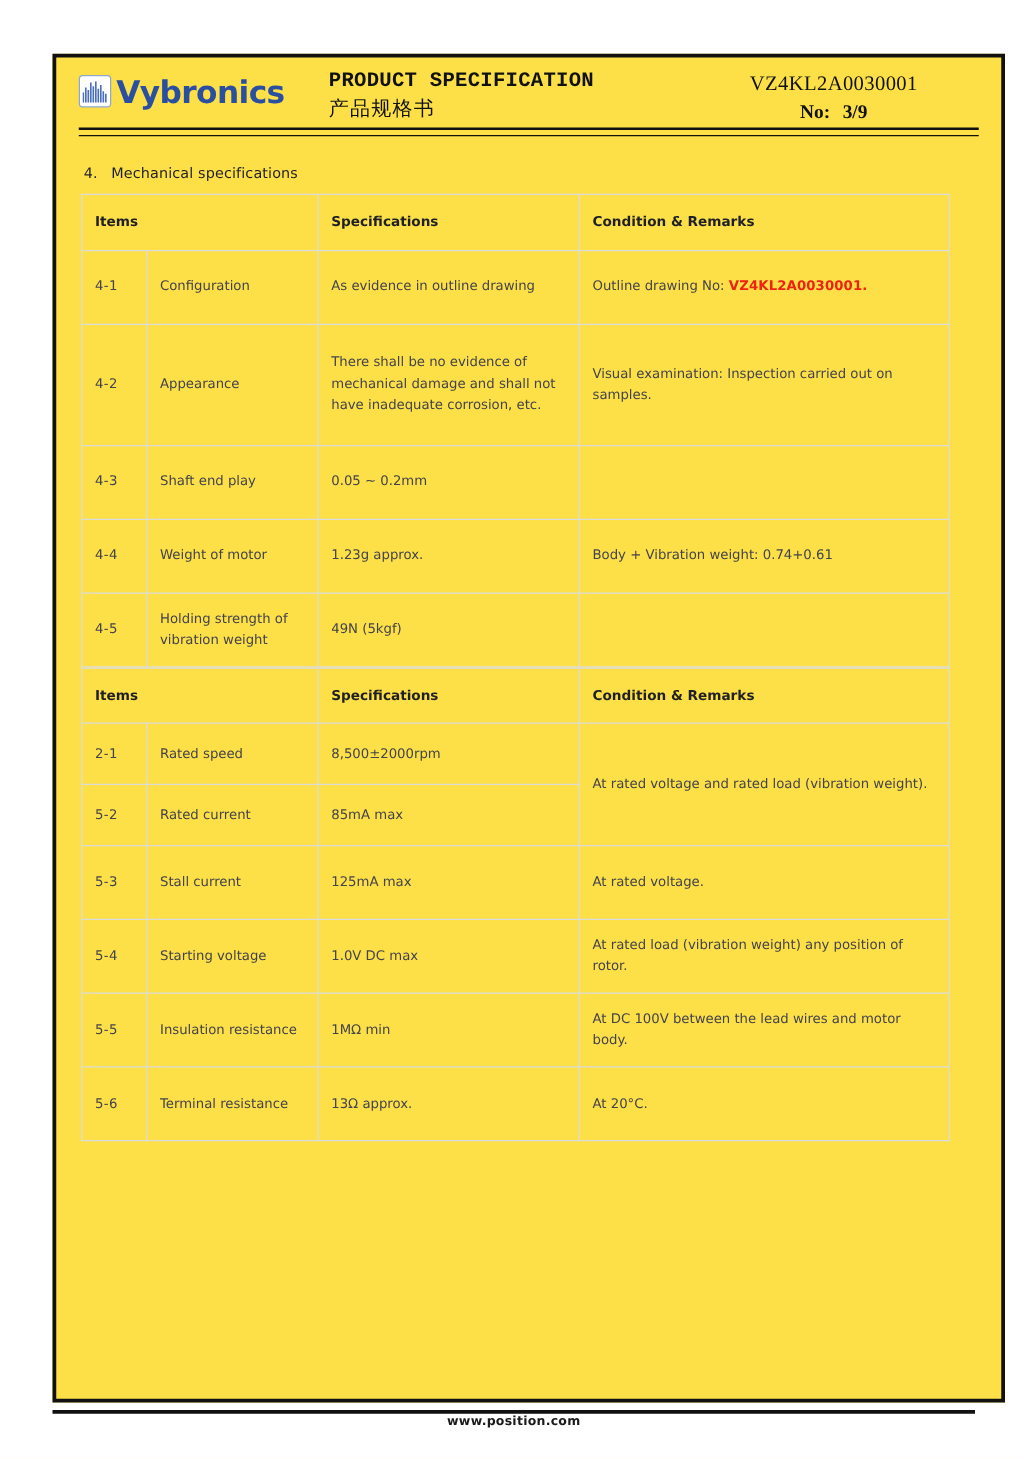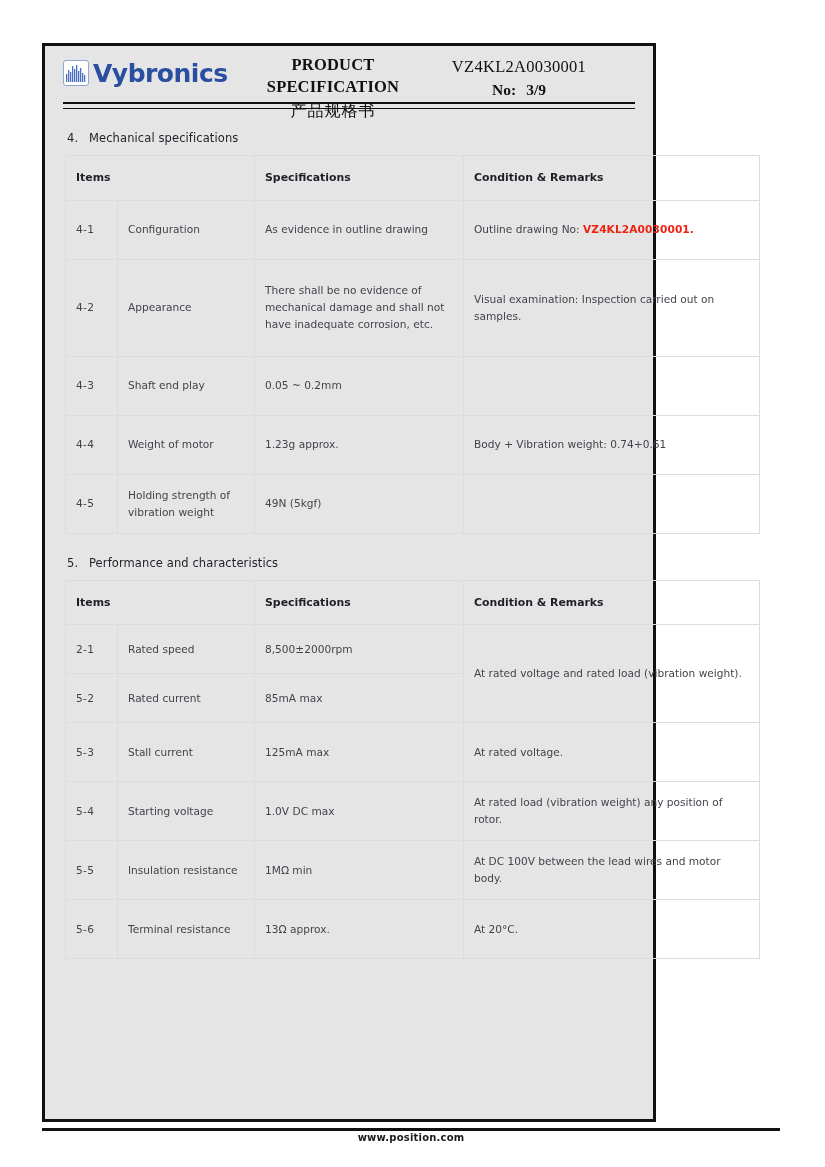--- a/index.html
+++ b/index.html
@@ -14,25 +14,25 @@
     font-family: "DejaVu Sans", "Liberation Sans", sans-serif;
     color: #3a3a42;
     overflow: hidden;
   }
 
   
   .page-frame {
     position: absolute;
     left: 42px;
     top: 43px;
-    width: 614px;
+    width: 762px;
     height: 1079px;
     border: 3px solid #111111;
     box-sizing: border-box;
-    background: #e5e5e5;
+    background: #fde047;
   }
 
   .page-inner {
     position: absolute;
     left: 0; top: 0; right: 0; bottom: 0;
     padding: 0 18px;
     box-sizing: border-box;
   }
 
   
@@ -67,22 +67,21 @@
   .logo-word {
     font-family: "DejaVu Sans", "Liberation Sans", sans-serif;
     font-size: 25px;
     font-weight: bold;
     letter-spacing: -0.5px;
     color: #2a4fa0;
     line-height: 1;
   }
   .hdr-center {
     flex: 1 1 auto;
-    text-align: center;
-    font-family: Liberation Serif, serif;
+    font-family: Liberation Mono, monospace;
     padding-top: 2px;
   }
   .hdr-title-en {
     font-size: 16.5px;
     font-weight: bold;
     color: #111;
     letter-spacing: 0.2px;
     line-height: 1.35;
   }
   .hdr-title-cn {
@@ -279,23 +278,20 @@
         </tr>
         <tr class="r-mid">
           <td class="cell-no">4-5</td>
           <td>Holding strength of vibration weight</td>
           <td>49N (5kgf)</td>
           <td></td>
         </tr>
       </tbody>
     </table>
 
-    <div class="section-head">
-      <span class="sec-num">5.</span><span>Performance and characteristics</span>
-    </div>
 
     <table class="spec">
       <colgroup>
         <col class="col-no">
           <col class="col-item">
           <col class="col-spec">
           <col class="col-rem">
       </colgroup>
       <thead>
         <tr>

